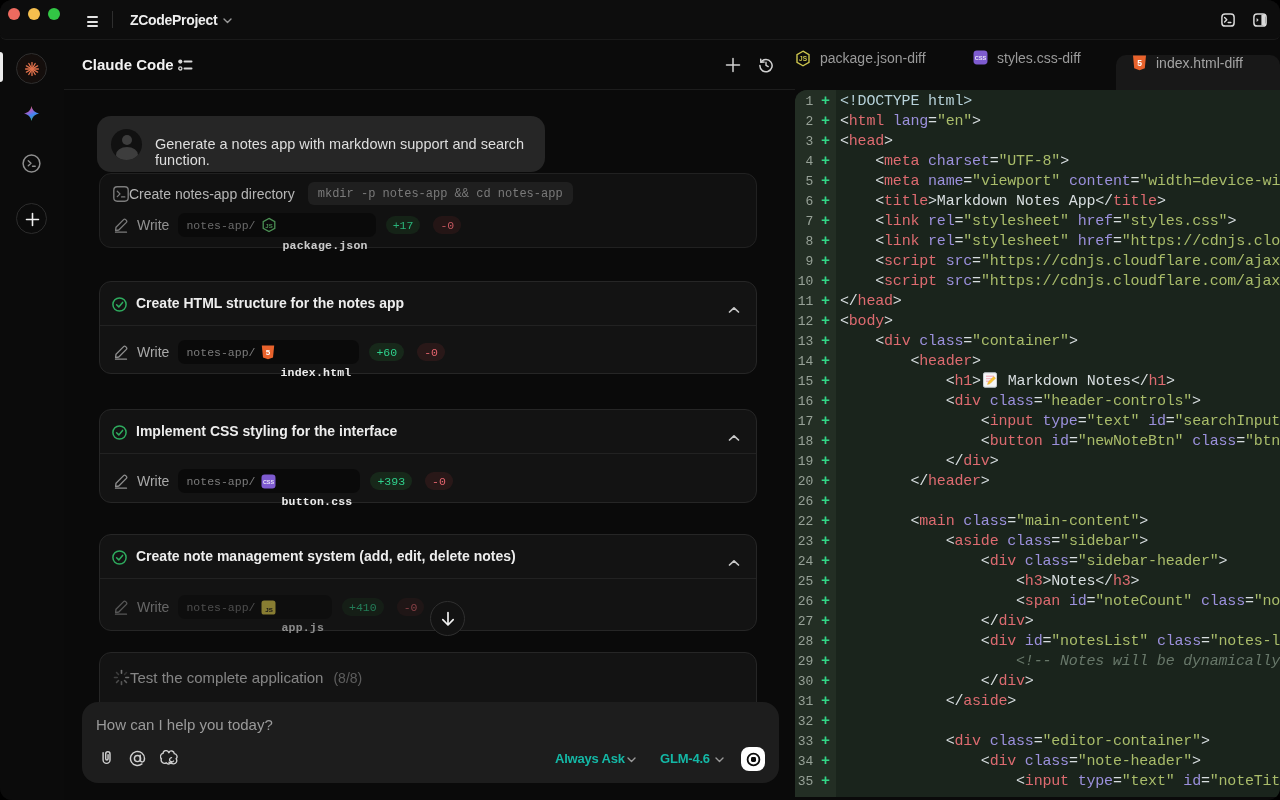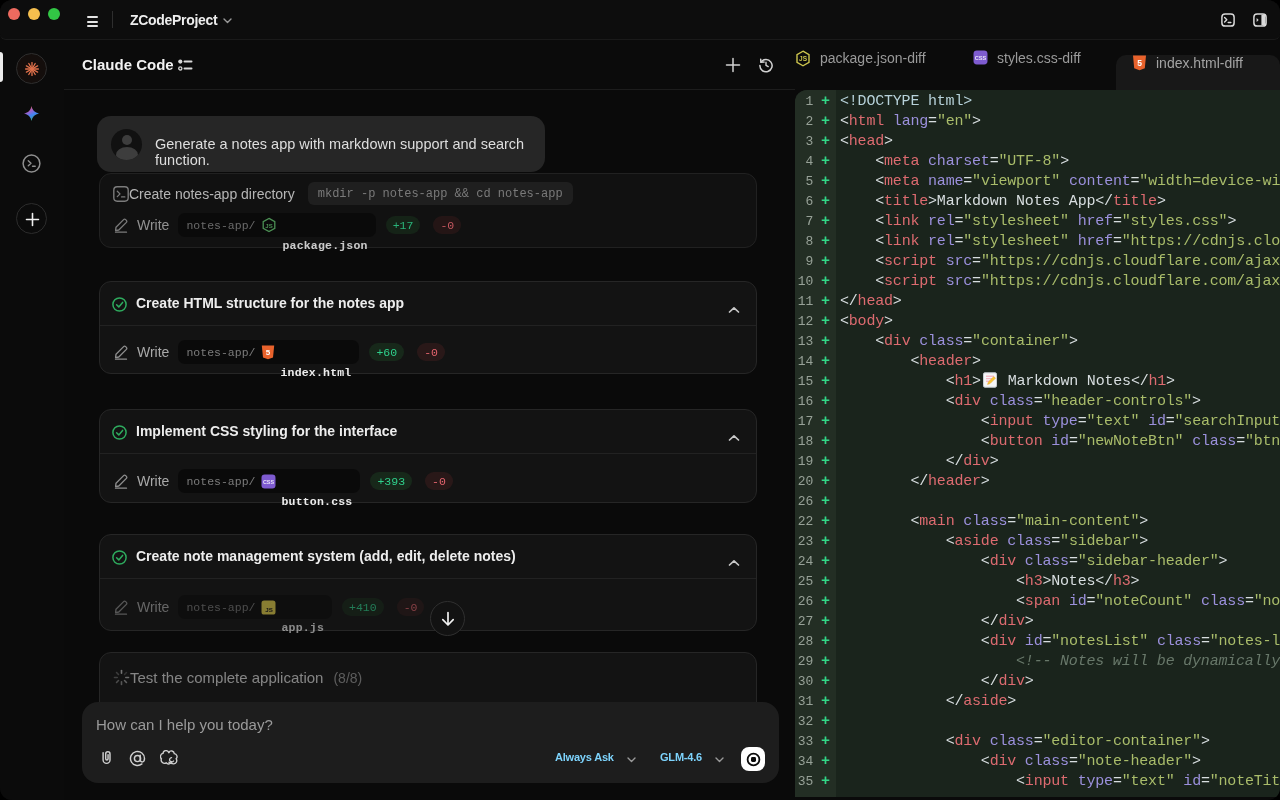--- a/index.html
+++ b/index.html
@@ -55,21 +55,21 @@
 .pill.add { background:rgba(46,160,67,.15); color:#2fd08c; margin-left:10px; }
 .pill.del { background:rgba(229,72,77,.11); color:#e5646e; margin-left:13px; }
 .cmdchip { margin-left:13px; background:#232323; border-radius:6px; height:23px; display:flex; align-items:center; padding:0 10px; font-family:"Liberation Mono", monospace; font-size:12px; color:#8e8e8e; }
 .rtitle { font-size:14px; color:#d3d3d3; }
 
 .downbtn { position:absolute; left:366px; top:511px; width:35px; height:35px; border-radius:50%; background:#121212; border:1px solid #303030; z-index:5; }
 
 .inputbox { position:absolute; left:18px; top:612px; width:697px; height:81px; background:#1d1d1d; border-radius:16px; z-index:6; }
 .inp-ph { position:absolute; left:14px; top:14px; font-size:15px; color:#9a9a9a; }
 .inp-ic { position:absolute; top:48px; }
-.inp-opt { position:absolute; top:49px; font-size:11px; font-weight:700; color:#7dd3fc; letter-spacing:-0.2px; }
+.inp-opt { position:absolute; top:49px; font-size:13px; font-weight:700; color:#14b8a6; letter-spacing:-0.2px; }
 .recbtn { position:absolute; left:659px; top:45px; width:24px; height:24px; background:#fff; border-radius:8px; }
 
 
 .tabbar { position:absolute; left:795px; top:40px; width:485px; height:50px; background:#0b0b0b; }
 .tabbar-l { position:absolute; left:790px; top:40px; width:5px; height:50px; background:#0b0b0b; border-bottom:1px solid #1d1d1d; }
 .tab { position:absolute; top:0; height:50px; display:flex; align-items:flex-start; padding-top:10px; }
 .tab .tname { margin-left:9px; font-size:14px; color:#9a9a9a; }
 .tab.active { background:#181818; border-radius:10px 10px 0 0; top:15px; height:35px; padding-top:0; padding-bottom:4px; }
 .tab.active .tname { color:#a3a3a3; }
 

